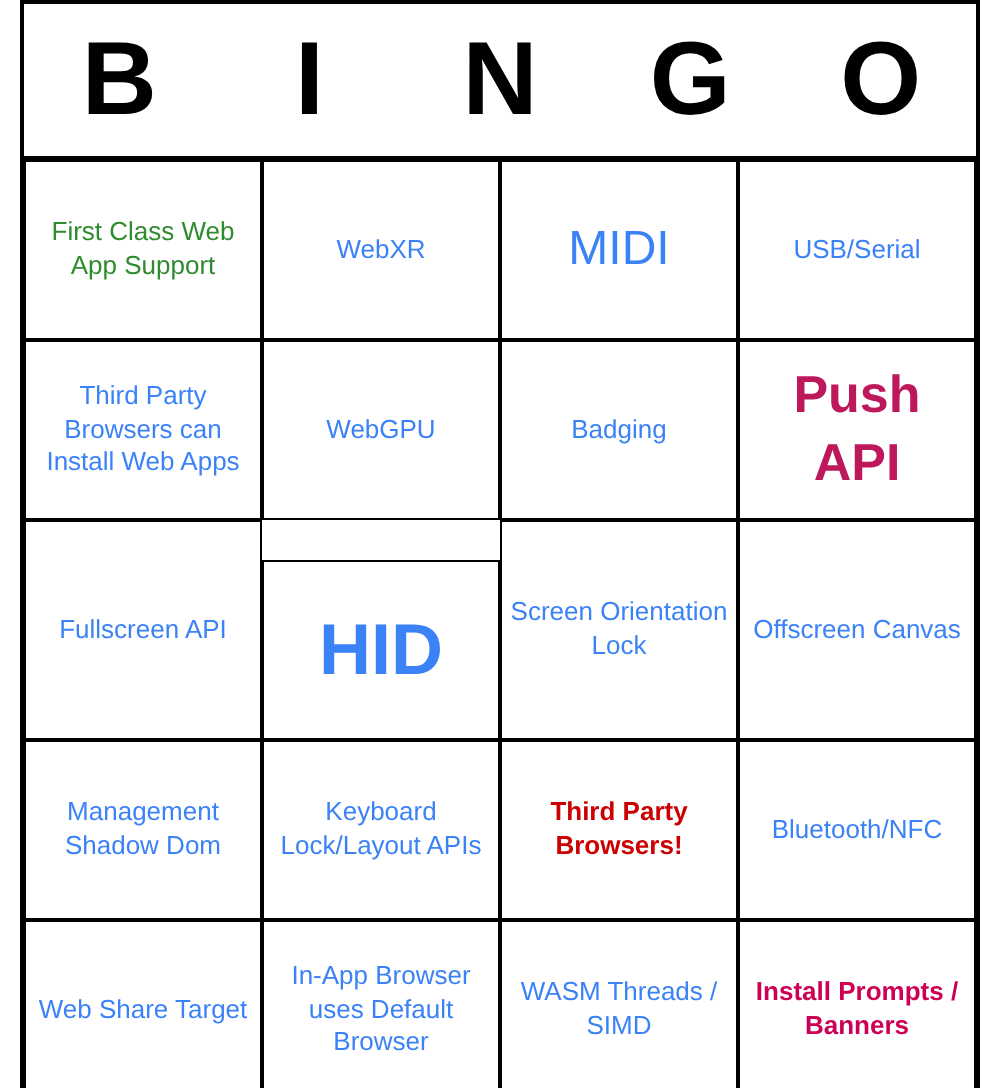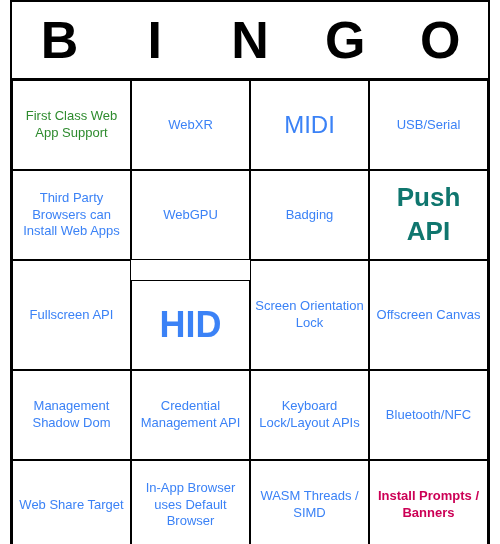--- a/index.html
+++ b/index.html
@@ -41,21 +41,21 @@
       justify-content: center;
       text-align: center;
       padding: 6px 4px;
       min-height: 90px;
       font-size: 13px;
       line-height: 1.3;
       color: #3b82f6;
       font-family: Arial, sans-serif;
     }
     .bingo-cell.green { color: #2e8b2e; }
-    .bingo-cell.blue { color: #0f766e; font-size: 26px; font-weight: bold; }
+    .bingo-cell.blue { color: #be185d; font-size: 26px; font-weight: bold; }
     .bingo-cell.large-hid { font-size: 36px; font-weight: bold; margin-top: 20px; }
     .bingo-cell.large-wakelock { font-size: 26px; font-weight: bold; }
     .bingo-cell.red { color: #cc0000; font-weight: bold; }
     .bingo-cell.pink { color: #cc0055; font-weight: bold; }
     .bingo-cell.medium { font-size: 18px; font-weight: bold; }
     .bingo-cell.midi { font-size: 24px; font-weight: normal; }
     .bingo-cell.deeplinks { font-size: 28px; font-weight: bold; }
   </style>
 </head>
 <body>
@@ -75,22 +75,22 @@
       <div class="bingo-cell">USB/Serial</div>
       <div class="bingo-cell">Third Party Browsers can Install Web Apps</div>
       <div class="bingo-cell">WebGPU</div>
       <div class="bingo-cell">Badging</div>
       <div class="bingo-cell blue">Push API</div>
       <div class="bingo-cell">Fullscreen API</div>
       <div class="bingo-cell large-hid">HID</div>
       <div class="bingo-cell">Screen Orientation Lock</div>
       <div class="bingo-cell">Offscreen Canvas</div>
       <div class="bingo-cell">Management Shadow Dom</div>
-      <div class="bingo-cell">Credential Management API</div>
       <div class="bingo-cell">Keyboard Lock/Layout APIs</div>
+      <div class="bingo-cell red">Third Party Browsers!</div>
       <div class="bingo-cell">Bluetooth/NFC</div>
       <div class="bingo-cell">Web Share Target</div>
       <div class="bingo-cell">In-App Browser uses Default Browser</div>
       <div class="bingo-cell">WASM Threads / SIMD</div>
       <div class="bingo-cell pink">Install Prompts / Banners</div>
       <div class="bingo-cell medium">d</div>
     </div>
 </div>
 
 </body></html>

